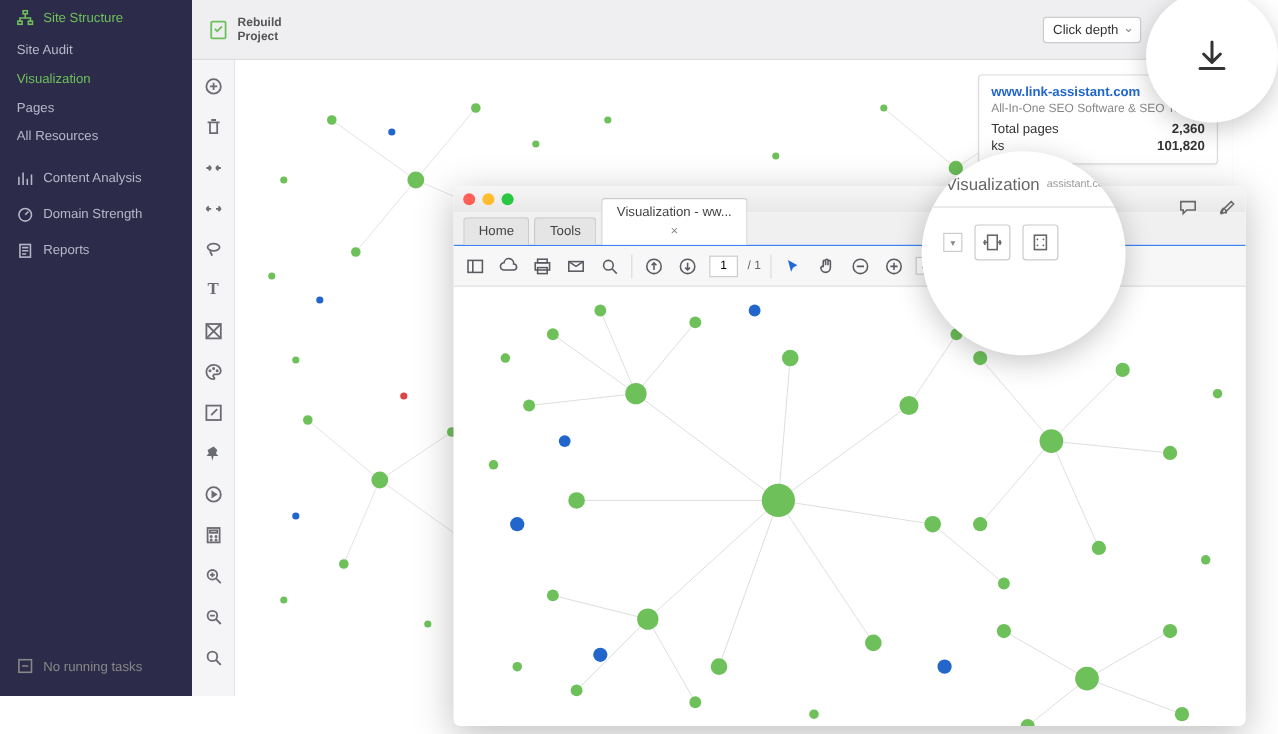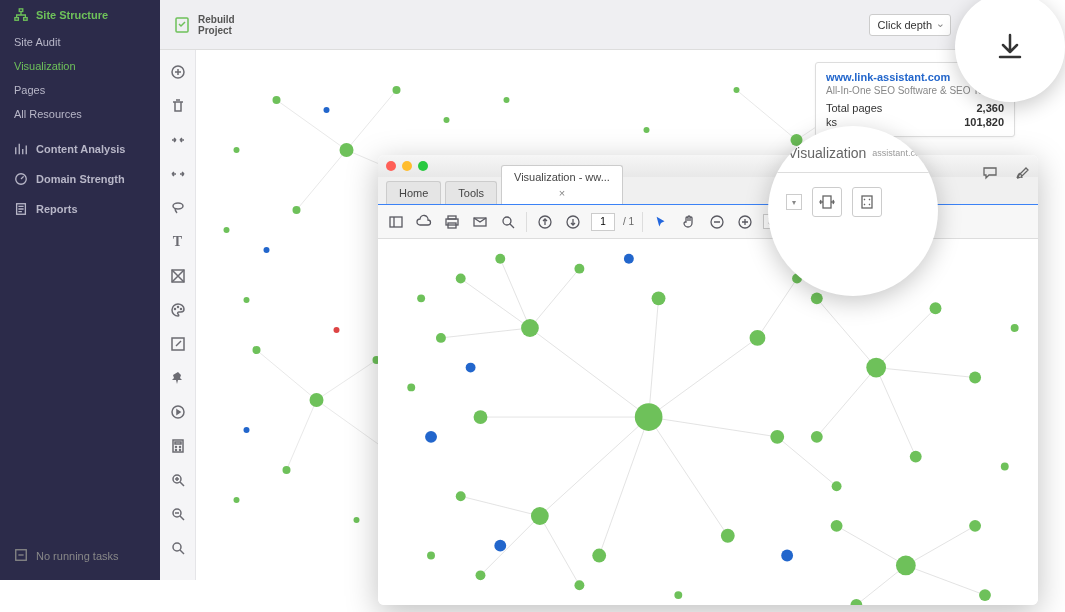--- a/index.html
+++ b/index.html
@@ -2,21 +2,21 @@
 <html><head>
 <meta charset="utf-8">
 <style>
 * { box-sizing: border-box; margin: 0; padding: 0; }
 body { font-family: -apple-system, Helvetica, Arial, sans-serif; font-size: 11px; background: #fff; width: 1065px; height: 612px; overflow: hidden; position: relative; }
 
 
 .sidebar { position: absolute; left: 0; top: 0; width: 160px; height: 580px; background: #2c2b4a; color: #b8b7c8; }
 .side-item { display: flex; align-items: center; padding: 8px 14px; cursor: pointer; font-size: 11px; gap: 8px; }
 .side-item.active { color: #6ec15a; }
-.side-item.section { font-weight: 700; }
+.side-item.section { font-weight: 400; }
 .side-sub { font-size: 11px; padding-top: 6px; padding-bottom: 6px; }
 .side-footer { position: absolute; bottom: 10px; left: 0; right: 0; padding: 8px 14px; display: flex; align-items: flex-end; gap: 8px; color: #888; }
 .icon { width: 14px; height: 14px; display: inline-block; }
 
 
 .main { position: absolute; left: 160px; top: 0; right: 38px; height: 580px; background: #f5f5f7; border-radius: 0 8px 8px 0; overflow: hidden; }
 .topbar { height: 50px; background: #efeff2; border-bottom: 1px solid #ddd; display: flex; align-items: center; padding: 0 12px; gap: 10px; }
 .rebuild { display: flex; align-items: center; gap: 6px; font-size: 10px; line-height: 1.1; color: #555; font-weight: bold; }
 .spacer { flex: 1; }
 .select-box { background: #fff; border: 1px solid #ccc; border-radius: 3px; padding: 4px 18px 4px 8px; font-size: 11px; color: #333; position: relative; }

